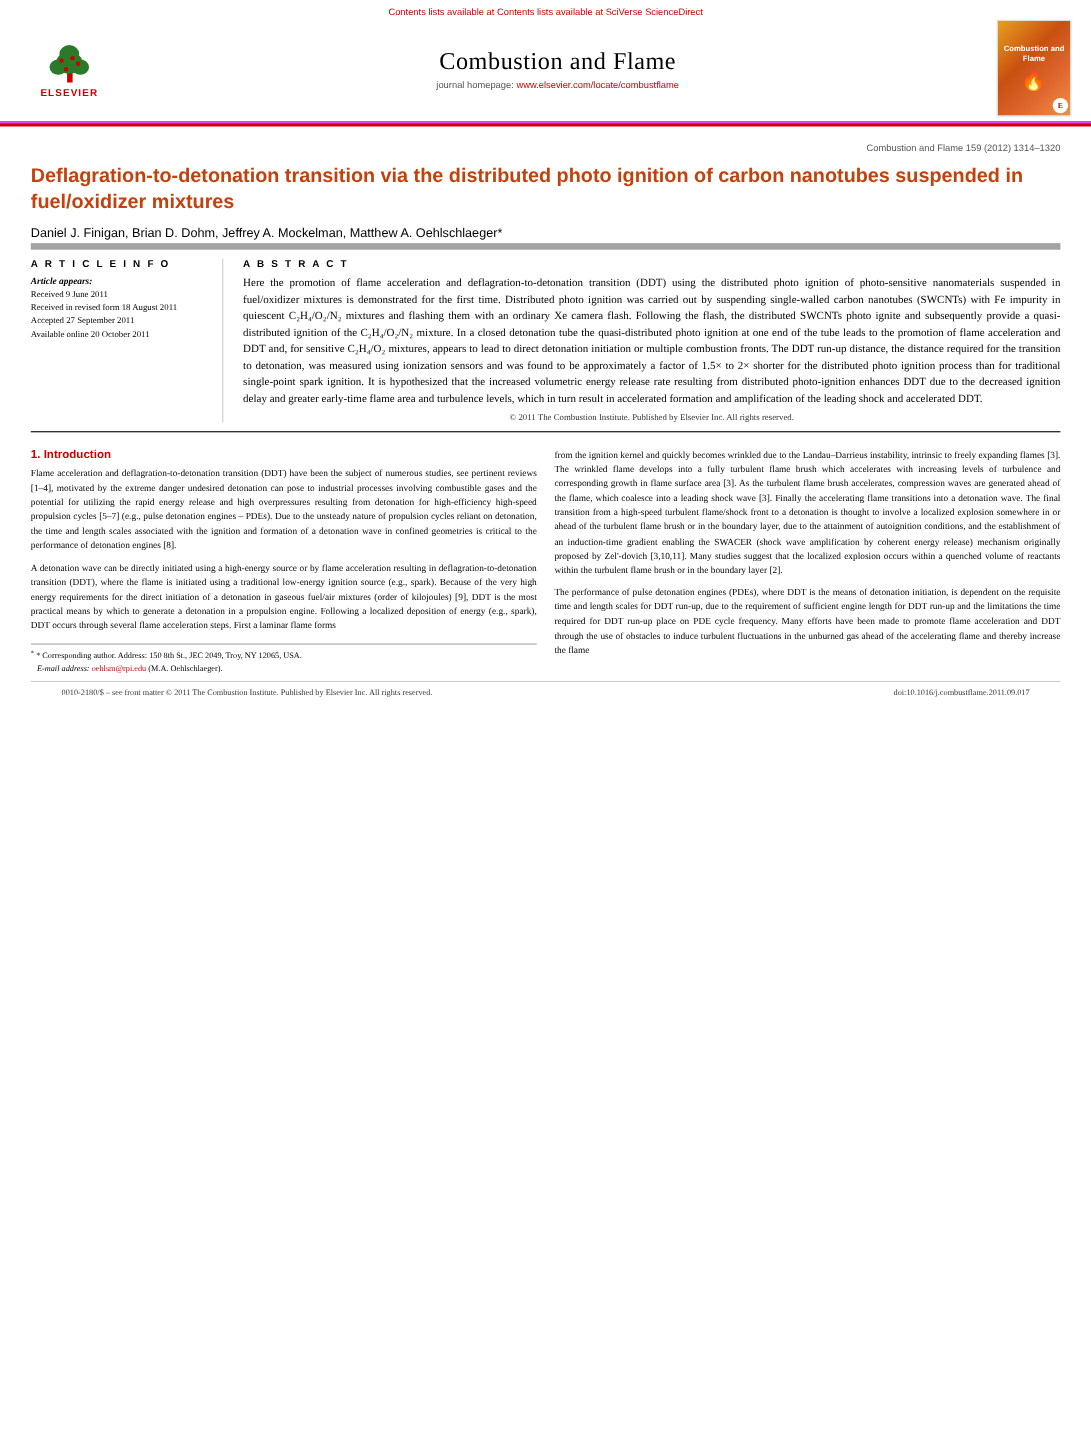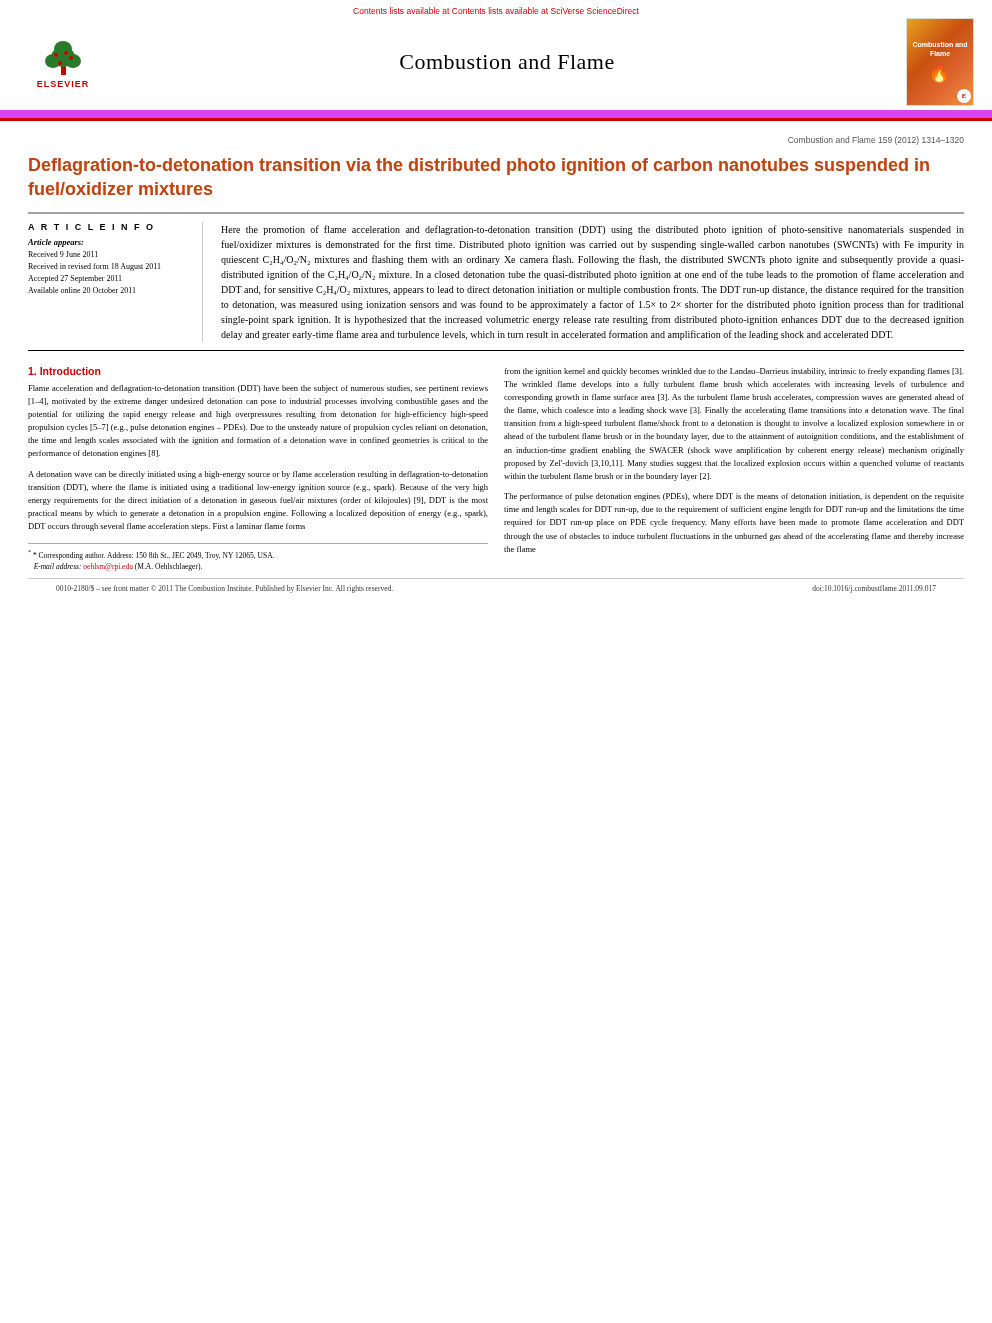--- a/index.html
+++ b/index.html
@@ -7,21 +7,21 @@
       background: #fff;
       font-family: 'Times New Roman', Times, serif;
       font-size: 10px;
       color: #000;
       width: 992px;
       min-height: 1323px;
     }
 
     
     .journal-header {
-      border-bottom: 8px solid #d946ef;
+      border-bottom: 2px solid #d946ef;
       padding: 6px 0 4px 0;
       background: #fff;
     }
     .journal-meta-line {
       text-align: center;
       font-size: 8.5px;
       color: #c00;
       margin-bottom: 2px;
       font-family: Arial, sans-serif;
     }
@@ -142,21 +142,21 @@
       color: #333;
       font-style: italic;
       margin-bottom: 12px;
       font-family: Arial, sans-serif;
     }
 
     
     .two-col-section {
       display: flex;
       gap: 18px;
-      border-top: 2px solid #a3a3a3;
+      border-top: 6px solid #a3a3a3;
       border-bottom: 1px solid #000;
       padding: 8px 0;
       margin-bottom: 14px;
     }
 
     .article-info-col {
       width: 175px;
       flex-shrink: 0;
       border-right: 1px solid #ccc;
       padding-right: 10px;
@@ -303,57 +303,65 @@
         <circle cx="20" cy="20" r="2" fill="#c00"></circle>
         <circle cx="30" cy="18" r="2" fill="#c00"></circle>
         <circle cx="24" cy="28" r="2" fill="#c00"></circle>
         <circle cx="35" cy="23" r="2" fill="#c00"></circle>
       </svg>
       <div class="elsevier-logo-text">ELSEVIER</div>
     </div>
 
     <div class="journal-title-center">
       <h1>Combustion and Flame</h1>
+      <div class="journal-homepage">
+        journal homepage: <a href="#">www.elsevier.com/locate/combustflame</a>
+      </div>
     </div>
 
     <div class="journal-cover">
       <div class="journal-cover-title">Combustion
 and Flame</div>
       <div class="journal-cover-flame">🔥</div>
       <div class="journal-cover-badge">E</div>
     </div>
   </div>
 </div>
 <div class="red-line"></div>
 
 <div class="article-content">
 
   <div style="text-align:right; font-size:8.5px; color:#555; font-family:Arial,sans-serif; margin-bottom:8px;">Combustion and Flame 159 (2012) 1314–1320</div>
 
   <div class="article-title">Deflagration-to-detonation transition via the distributed photo ignition of carbon nanotubes suspended in fuel/oxidizer mixtures</div>
 
+  <div class="article-authors">
+    <span>Daniel J. Finigan, Brian D. Dohm, Jeffrey A. Mockelman, Matthew A. Oehlschlaeger*</span>
+  </div>
 
 
   <div class="two-col-section">
 
     <div class="article-info-col">
       <div class="info-section-title">A R T I C L E   I N F O</div>
 
       <div class="article-history">
         <div class="history-title">Article appears:</div>
         <div class="history-item">Received 9 June 2011</div>
         <div class="history-item">Received in revised form 18 August 2011</div>
         <div class="history-item">Accepted 27 September 2011</div>
         <div class="history-item">Available online 20 October 2011</div>
       </div>
 
     </div>
 
     <div class="abstract-col">
+      <div class="info-section-title">A B S T R A C T</div>
       <div class="abstract-text">Here the promotion of flame acceleration and deflagration-to-detonation transition (DDT) using the distributed photo ignition of photo-sensitive nanomaterials suspended in fuel/oxidizer mixtures is demonstrated for the first time. Distributed photo ignition was carried out by suspending single-walled carbon nanotubes (SWCNTs) with Fe impurity in quiescent C₂H₄/O₂/N₂ mixtures and flashing them with an ordinary Xe camera flash. Following the flash, the distributed SWCNTs photo ignite and subsequently provide a quasi-distributed ignition of the C₂H₄/O₂/N₂ mixture. In a closed detonation tube the quasi-distributed photo ignition at one end of the tube leads to the promotion of flame acceleration and DDT and, for sensitive C₂H₄/O₂ mixtures, appears to lead to direct detonation initiation or multiple combustion fronts. The DDT run-up distance, the distance required for the transition to detonation, was measured using ionization sensors and was found to be approximately a factor of 1.5× to 2× shorter for the distributed photo ignition process than for traditional single-point spark ignition. It is hypothesized that the increased volumetric energy release rate resulting from distributed photo-ignition enhances DDT due to the decreased ignition delay and greater early-time flame area and turbulence levels, which in turn result in accelerated formation and amplification of the leading shock and accelerated DDT.</div>
+      <div class="abstract-copyright">© 2011 The Combustion Institute. Published by Elsevier Inc. All rights reserved.</div>
     </div>
 
   </div>
 
   <div class="body-content">
 
     <div class="body-left">
       <div class="section-title">1. Introduction</div>
       <div class="body-paragraph">Flame acceleration and deflagration-to-detonation transition (DDT) have been the subject of numerous studies, see pertinent reviews [1–4], motivated by the extreme danger undesired detonation can pose to industrial processes involving combustible gases and the potential for utilizing the rapid energy release and high overpressures resulting from detonation for high-efficiency high-speed propulsion cycles [5–7] (e.g., pulse detonation engines – PDEs). Due to the unsteady nature of propulsion cycles reliant on detonation, the time and length scales associated with the ignition and formation of a detonation wave in confined geometries is critical to the performance of detonation engines [8].</div>
       <div class="body-paragraph">A detonation wave can be directly initiated using a high-energy source or by flame acceleration resulting in deflagration-to-detonation transition (DDT), where the flame is initiated using a traditional low-energy ignition source (e.g., spark). Because of the very high energy requirements for the direct initiation of a detonation in gaseous fuel/air mixtures (order of kilojoules) [9], DDT is the most practical means by which to generate a detonation in a propulsion engine. Following a localized deposition of energy (e.g., spark), DDT occurs through several flame acceleration steps. First a laminar flame forms</div>

